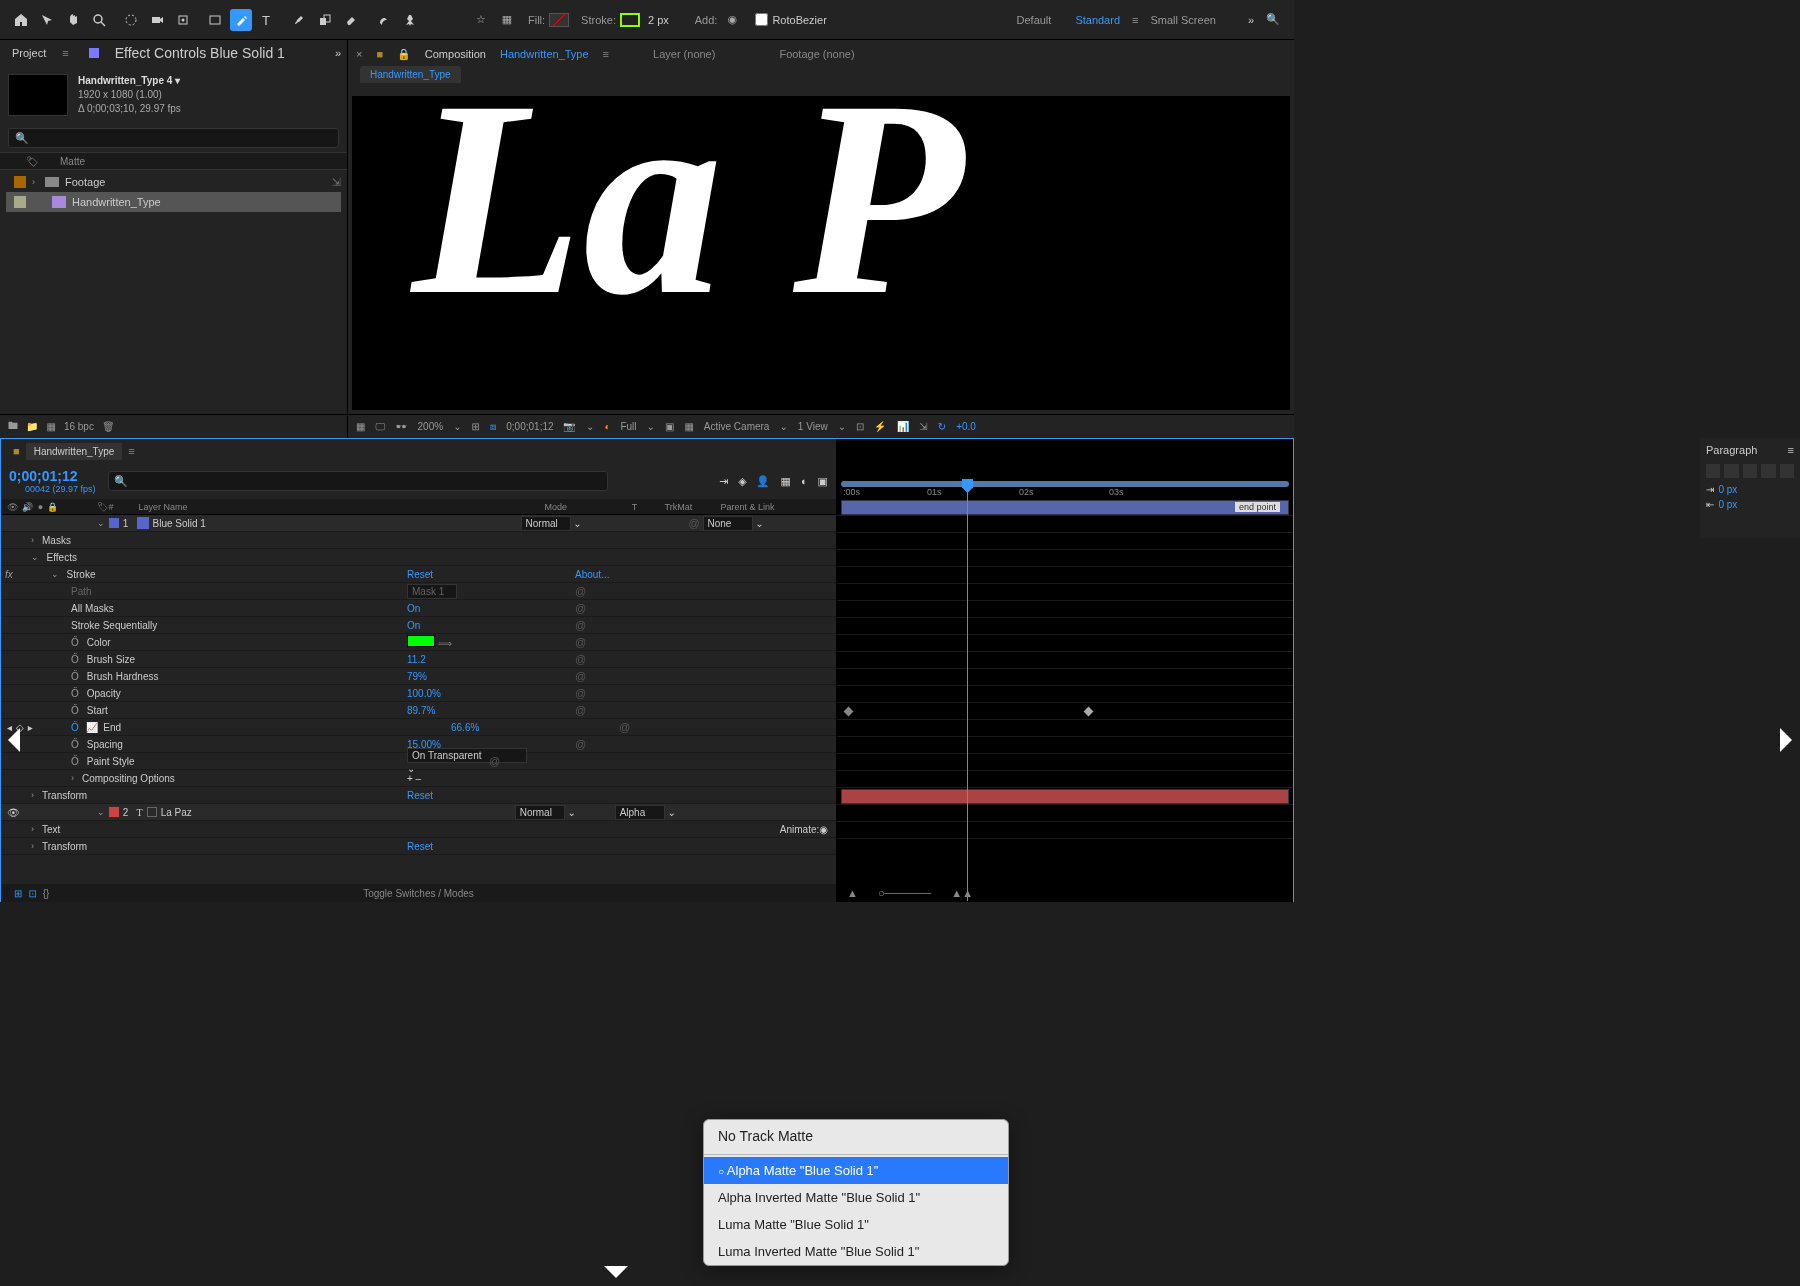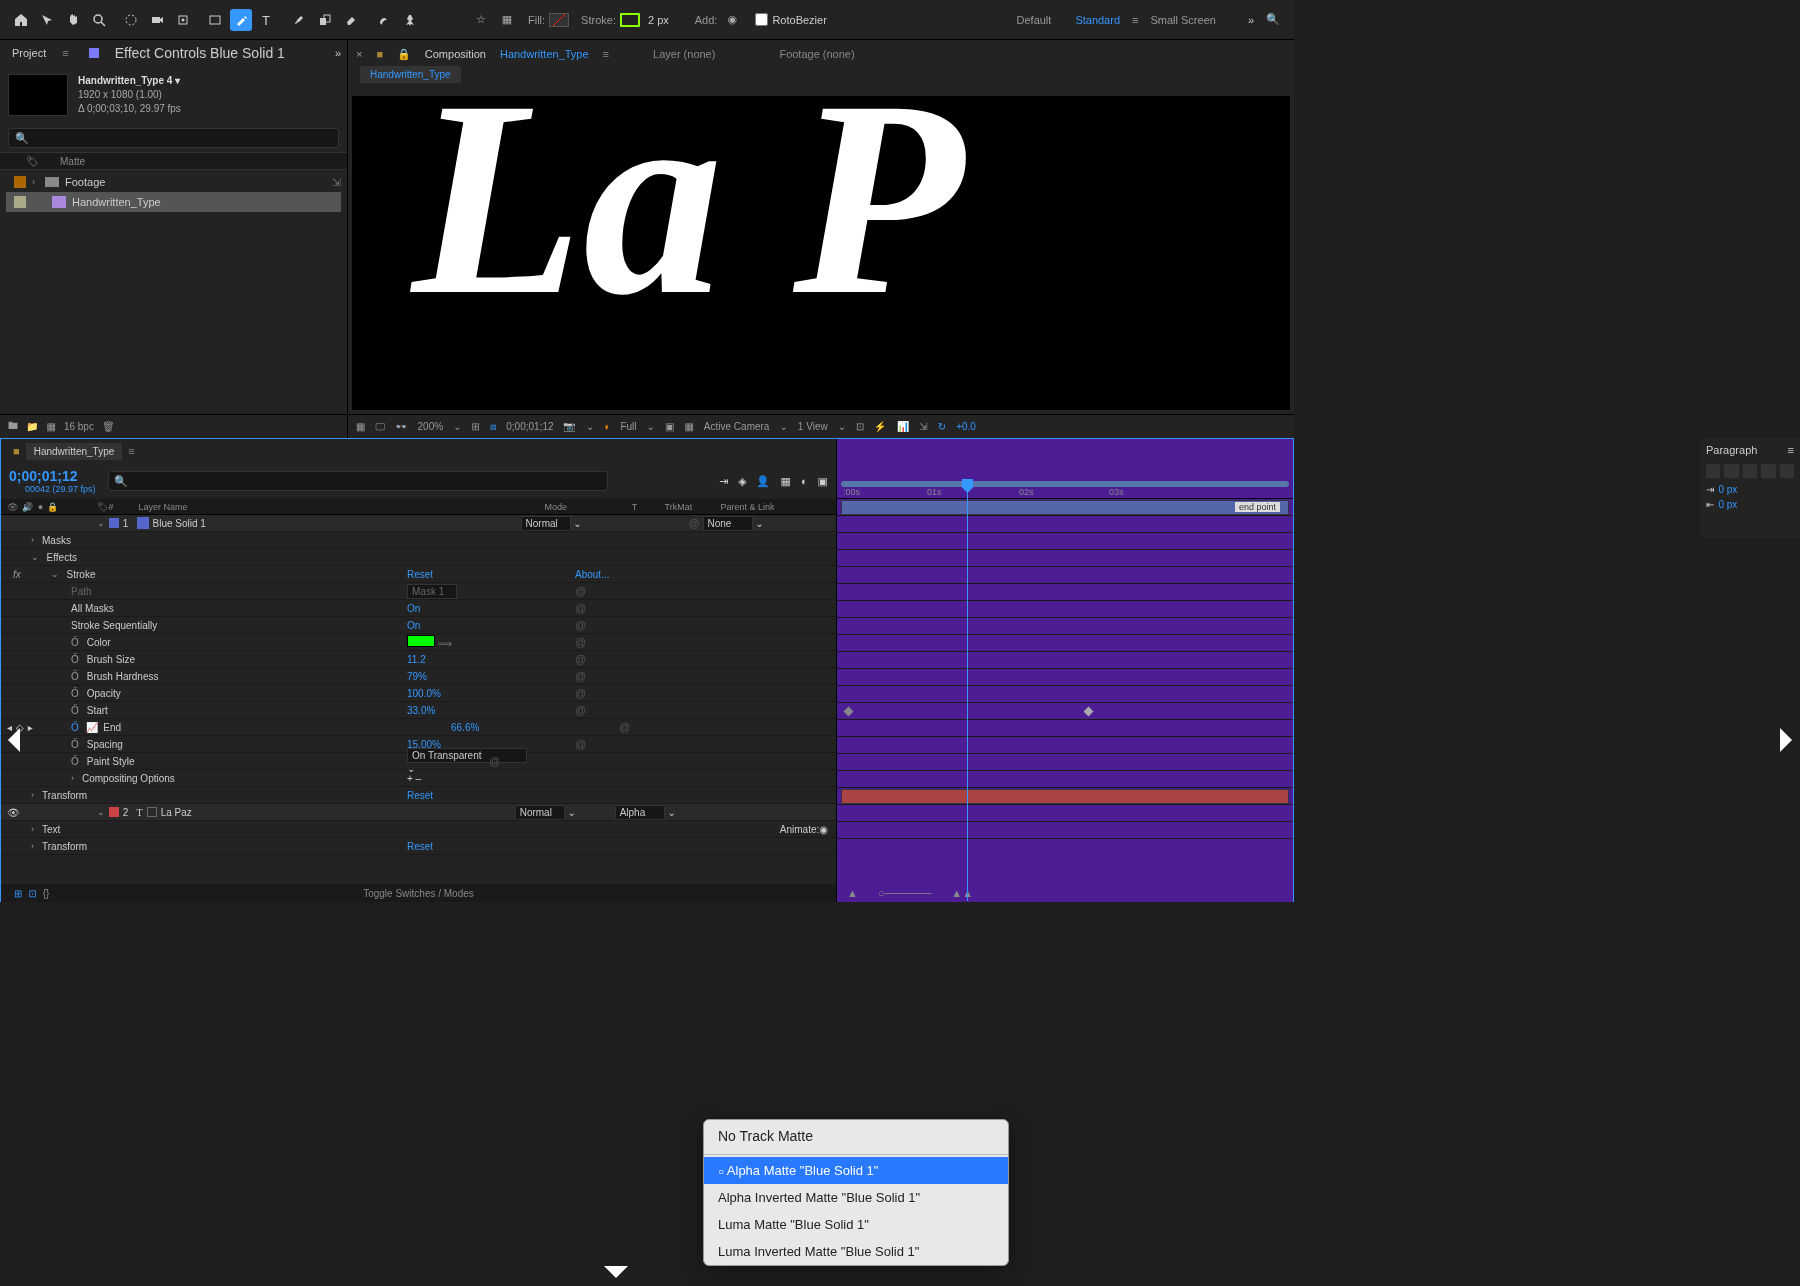--- a/index.html
+++ b/index.html
@@ -80,26 +80,26 @@
 .lr-t { width: 20px; }
 .lr-trk { width: 68px; }
 .lr-parent { flex: 1; }
 .dropdown { background: #161616; border: 1px solid #333; padding: 1px 4px; font-size: 10px; display: inline-block; min-width: 50px; }
 .link-text { color: #3498ff; cursor: pointer; }
 .val-on { color: #3498ff; }
 .twirl { color: #999; cursor: pointer; margin-right: 4px; font-size: 9px; }
 .stopwatch { color: #999; margin-right: 4px; font-size: 10px; }
 .spiral { color: #555; font-size: 11px; }
 .color-box { width: 28px; height: 12px; background: #0f0; border: 1px solid #000; display: inline-block; }
-.fx-icon { position: absolute; left: 12px; color: #999; font-style: italic; }
+.fx-icon { position: absolute; left: 4px; color: #999; font-style: italic; }
 
 .tl-footer { height: 18px; background: #1a1a1a; display: flex; align-items: center; justify-content: center; font-size: 10px; color: #888; }
 
 
-.timeline-right { flex: 1; display: flex; flex-direction: column; background: #4c1d95; }
+.timeline-right { flex: 1; display: flex; flex-direction: column; background: #000000; }
 .time-ruler { height: 60px; position: relative; border-bottom: 1px solid #000; }
 .ruler-labels { position: absolute; top: 48px; width: 100%; height: 12px; display: flex; font-size: 9px; color: #888; }
 .ruler-tick { position: absolute; }
 .work-area { position: absolute; top: 42px; left: 4px; right: 4px; height: 6px; background: #57a; border-radius: 3px; }
 .playhead { position: absolute; left: 130px; top: 42px; width: 1px; height: 420px; background: #3498ff; z-index: 5; }
 .playhead-head { position: absolute; top: -2px; left: -5px; width: 11px; height: 14px; background: #3498ff; clip-path: polygon(0 0, 100% 0, 100% 60%, 50% 100%, 0 60%); }
 .track-area { flex: 1; position: relative; }
 .track-row { height: 17px; border-bottom: 1px solid #1a1a1a; position: relative; }
 .layer-bar { position: absolute; top: 1px; height: 15px; background: #5566aa; border: 1px solid #334; }
 .layer-bar-red { background: #aa4444; }
@@ -471,21 +471,21 @@
           </div>
         <div class="lr-mode"><span class="link-text">100.0%</span></div>
         <div style="width:88px"></div>
           <div><span class="spiral">@</span></div>
       </div>
       <div class="layer-row">
         <div class="lr-name lr-indent3">
             <span class="stopwatch">Ő</span>
             <span>Start</span>
           </div>
-        <div class="lr-mode"><span class="link-text">33.0%</span></div>
+        <div class="lr-mode"><span class="link-text">89.7%</span></div>
         <div style="width:88px"></div>
           <div><span class="spiral">@</span></div>
       </div>
       <div class="layer-row">
         <div style="width:44px;display:flex;gap:4px;padding-left:6px">
             <span>◂</span>
             <span>◇</span>
             <span>▸</span>
           </div>
         <div class="lr-name" style="padding-left:26px">

